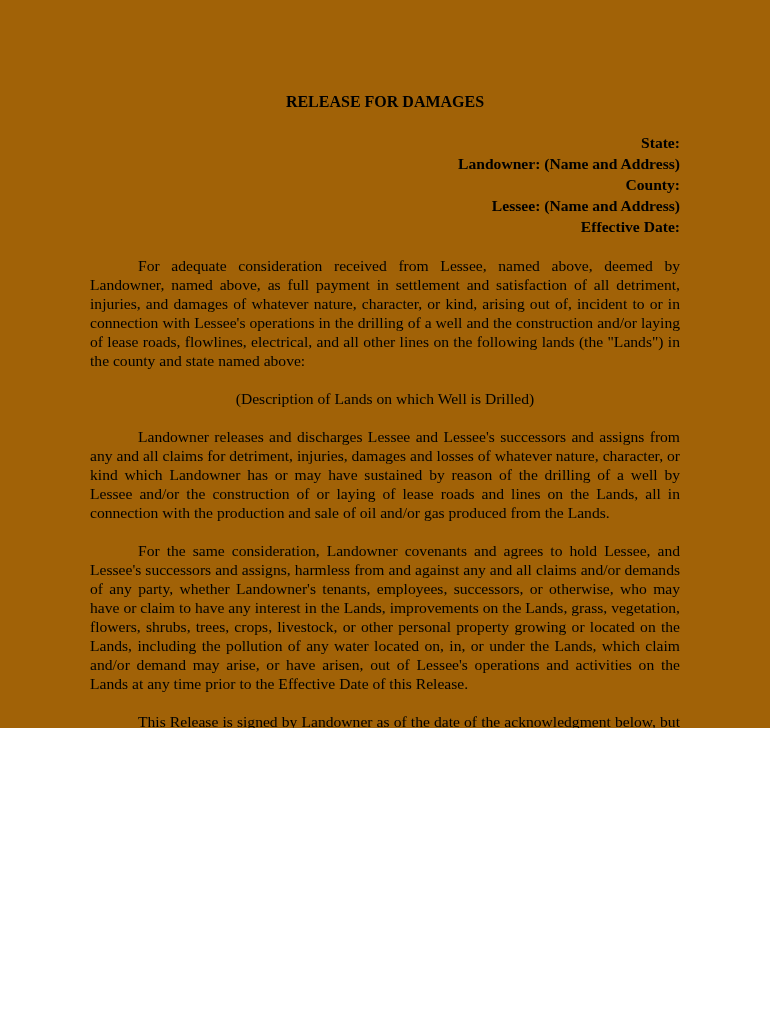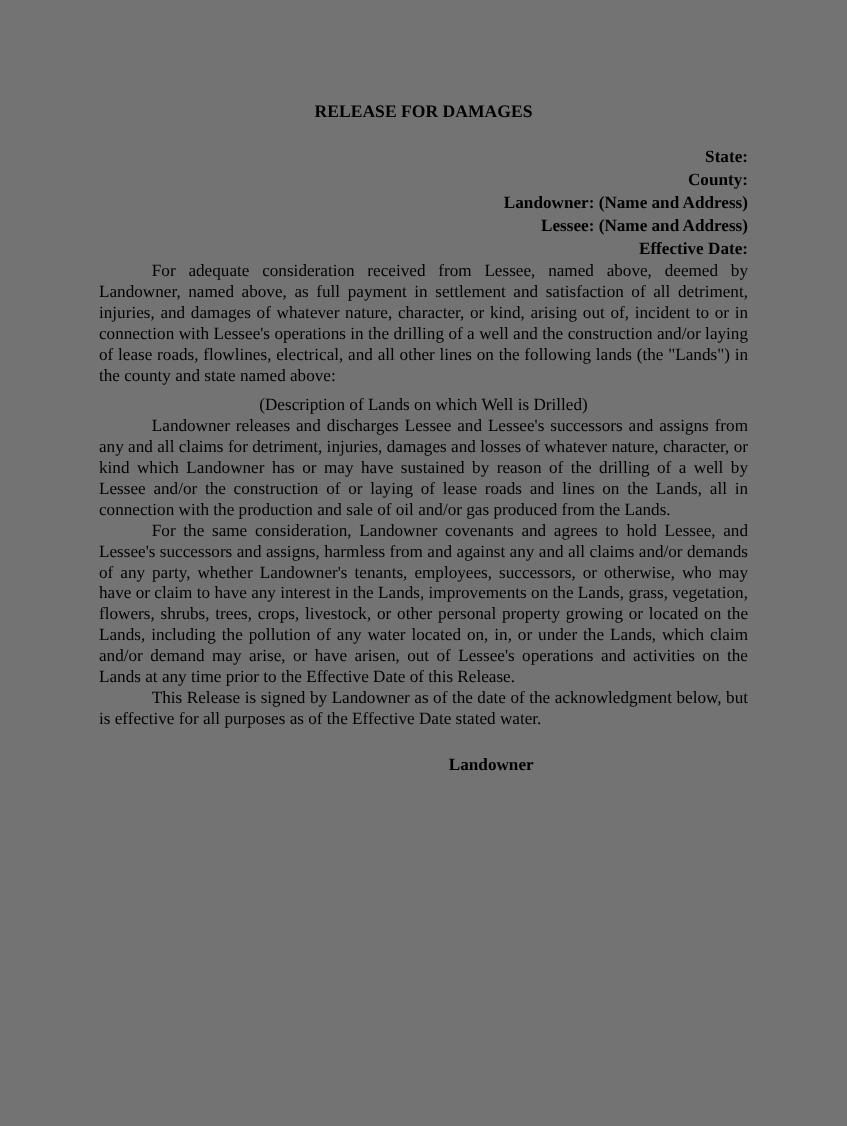--- a/index.html
+++ b/index.html
@@ -1,22 +1,22 @@
 <!DOCTYPE html>
 <html><head>
 <meta charset="utf-8">
 <style>
   * { margin: 0; padding: 0; box-sizing: border-box; }
   html, body { background: #ffffff; }
   .page {
     position: relative;
     width: 770px;
-    height: 1024px;
+    height: 728px;
     margin: 0 auto;
-    background: #737373;
+    background: #a16207;
     color: #000000;
     font-family: "Liberation Serif", "DejaVu Serif", serif;
     font-size: 15.6px;
     line-height: 19px;
     padding: 92px 90px 11px 90px;
     overflow: hidden;
   }
   .doc-title {
     text-align: center;
     font-weight: bold;
@@ -29,45 +29,46 @@
   }
   .fields {
     margin-top: 20px;
     font-weight: bold;
     text-align: right;
   }
   .field {
     line-height: 21px;
   }
   .para {
+    margin-top: 19px;
     text-align: justify;
     text-indent: 48px;
   }
   .center-line {
-    margin-top: 8px;
+    margin-top: 19px;
     text-align: center;
   }
   .signature {
     margin-top: 23px;
     margin-left: 318px;
     font-weight: bold;
   }
 </style>
 </head>
 <body>
 
 <div class="page">
 
   <div class="doc-title">RELEASE FOR DAMAGES</div>
 
 
   <div class="fields">
     <div class="field">State:</div>
+    <div class="field">Landowner: (Name and Address)</div>
     <div class="field">County:</div>
-    <div class="field">Landowner: (Name and Address)</div>
     <div class="field">Lessee: (Name and Address)</div>
     <div class="field">Effective Date:</div>
   </div>
 
   <p class="para">For adequate consideration received from Lessee, named above, deemed by Landowner, named above, as full payment in settlement and satisfaction of all detriment, injuries, and damages of whatever nature, character, or kind, arising out of, incident to or in connection with Lessee's operations in the drilling of a well and the construction and/or laying of lease roads, flowlines, electrical, and all other lines on the following lands (the "Lands") in the county and state named above:</p>
 
   <div class="center-line">(Description of Lands on which Well is Drilled)</div>
 
   <p class="para">Landowner releases and discharges Lessee and Lessee's successors and assigns from any and all claims for detriment, injuries, damages and losses of whatever nature, character, or kind which Landowner has or may have sustained by reason of the drilling of a well by Lessee and/or the construction of or laying of lease roads and lines on the Lands, all in connection with the production and sale of oil and/or gas produced from the Lands.</p>
 

